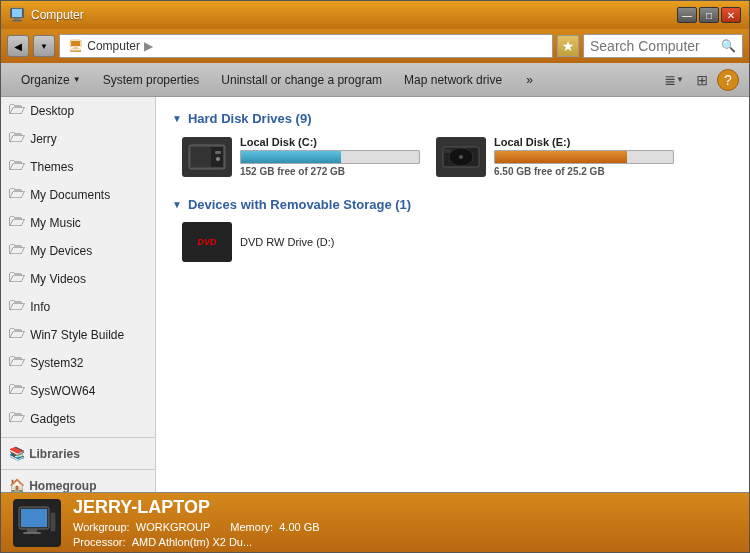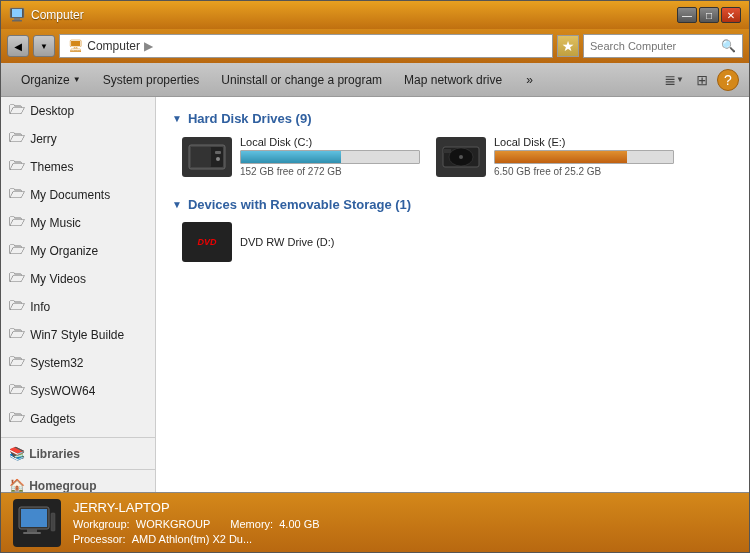--- a/index.html
+++ b/index.html
@@ -92,21 +92,21 @@
     
     .content-pane { flex: 1; overflow-y: auto; padding: 10px 16px; }
 
     .section-header {
       display: flex; align-items: center; gap: 6px; margin-bottom: 10px; margin-top: 4px;
     }
     .section-toggle { color: #3060a0; font-size: 10px; cursor: pointer; }
     .section-title { font-size: 13px; color: #3060a0; font-weight: bold; }
 
     .drives-grid { display: flex; flex-wrap: wrap; gap: 16px; margin-bottom: 20px; margin-left: 10px; }
-    .drive-item { display: flex; flex-direction: column; gap: 4px; }
+    .drive-item { display: flex; flex-direction: column; gap: 4px; font-weight: bold; }
     .drive-top { display: flex; align-items: center; gap: 8px; }
     .drive-img {
       width: 50px; height: 40px; background: #333; border-radius: 3px;
       display: flex; align-items: center; justify-content: center; color: #ccc; font-size: 24px;
     }
     .drive-info { display: flex; flex-direction: column; gap: 2px; }
     .drive-name { font-size: 11px; color: #222; }
     .drive-progress {
       width: 180px; height: 14px; background: #ddd; border: 1px solid #aaa; border-radius: 1px; overflow: hidden;
     }
@@ -125,21 +125,21 @@
     
     .status-bar {
       height: 60px; background: linear-gradient(to bottom, #d4881a, #b86810);
       display: flex; align-items: center; padding: 0 12px; gap: 12px; border-top: 1px solid #888;
     }
     .status-computer-icon {
       width: 48px; height: 48px; background: #222; border-radius: 4px;
       display: flex; align-items: center; justify-content: center; color: #888; font-size: 28px; flex-shrink: 0;
     }
     .status-info { display: flex; flex-direction: column; gap: 3px; }
-    .status-hostname { font-size: 13px; font-weight: normal; color: #fff; }
+    .status-hostname { font-size: 18px; font-weight: bold; color: #fff; }
     .status-details { display: flex; gap: 20px; }
     .status-detail { font-size: 11px; color: #ffe0a0; }
     .status-detail span { color: #fff; }
 
     
     .sidebar::-webkit-scrollbar { width: 8px; }
     .sidebar::-webkit-scrollbar-track { background: #e0e0e0; }
     .sidebar::-webkit-scrollbar-thumb { background: #aaa; border-radius: 4px; }
   </style>
 </head>
@@ -175,21 +175,21 @@
     </div>
     <div class="address-path">
       <span class="address-path-icon">🖥</span>
       <span>Computer</span>
       <span style="margin: 0 4px; color:#888;">▶</span>
     </div>
     <div class="star-btn">
       <span>★</span>
     </div>
     <div class="search-box">
-      <input type="text" style="font-size: 11px; color: rgb(153, 153, 153); border: none; outline: none; width: 100%;" placeholder="Search Computer">
+      <input type="text" style="font-size: 14px; color: rgb(153, 153, 153); border: none; outline: none; width: 100%;" placeholder="Search Computer">
       <span class="search-icon">🔍</span>
     </div>
   </div>
 
   <div class="toolbar">
     <button class="toolbar-btn">
       <span>Organize</span>
       <span style="font-size:8px;">▼</span>
     </button>
     <button class="toolbar-btn">
@@ -238,21 +238,21 @@
         <div class="sidebar-item">
           <span style="font-size:13px;">🗁</span>
           <span class="sidebar-item-label">My Documents</span>
         </div>
         <div class="sidebar-item">
           <span style="font-size:13px;">🗁</span>
           <span class="sidebar-item-label">My Music</span>
         </div>
         <div class="sidebar-item">
           <span style="font-size:13px;">🗁</span>
-          <span class="sidebar-item-label">My Organize</span>
+          <span class="sidebar-item-label">My Devices</span>
         </div>
         <div class="sidebar-item">
           <span style="font-size:13px;">🗁</span>
           <span class="sidebar-item-label">My Videos</span>
         </div>
         <div class="sidebar-item">
           <span style="font-size:13px;">🗁</span>
           <span class="sidebar-item-label">Info</span>
         </div>
         <div class="sidebar-item">

